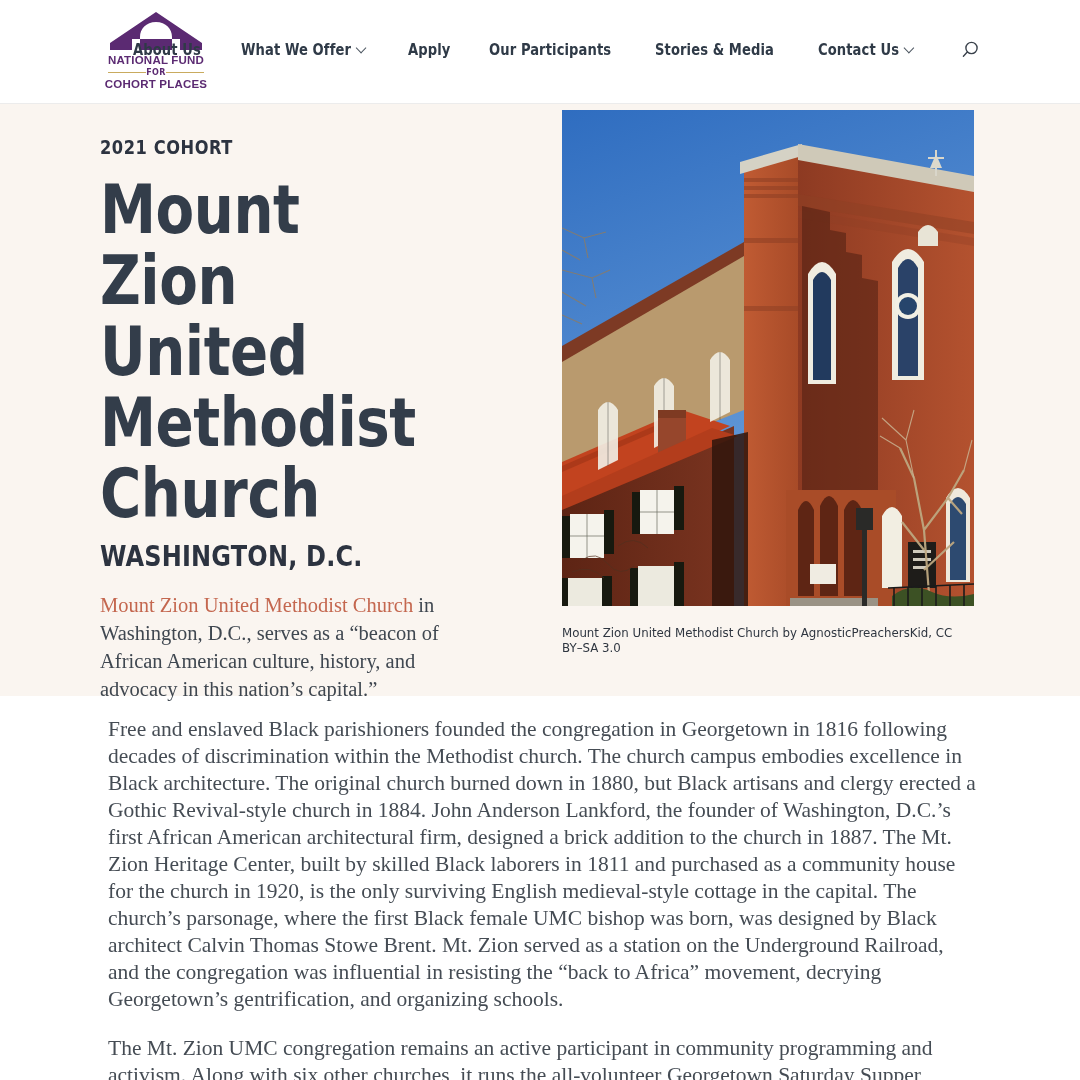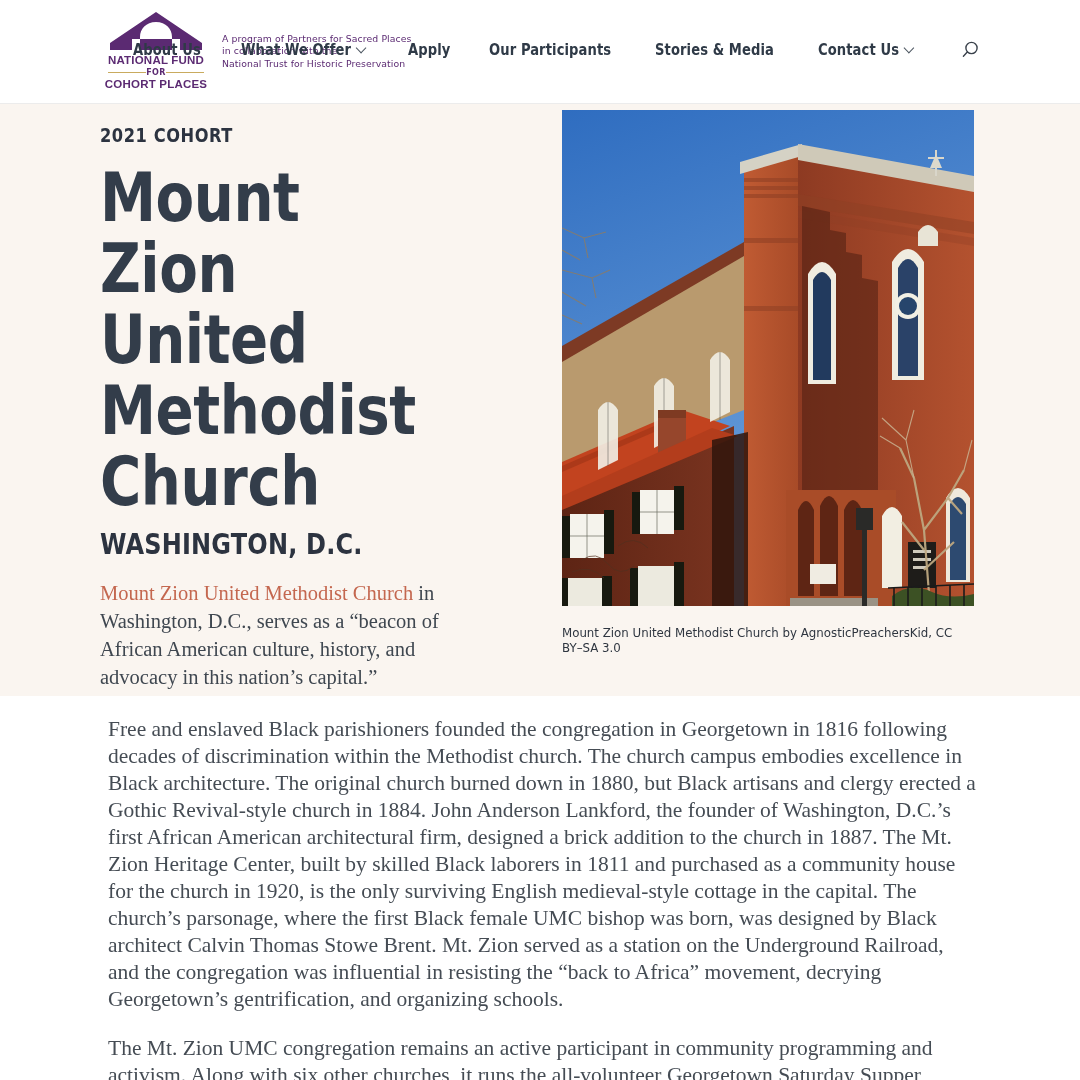--- a/index.html
+++ b/index.html
@@ -104,21 +104,21 @@
   }
 
   
   .hero {
     background: #faf5f0;
     height: 592px;
     position: relative;
     padding: 0 100px;
   }
   .hero-inner { display: flex; position: relative; height: 100%; }
-  .hero-left { width: 455px; padding-top: 20px; }
+  .hero-left { width: 455px; padding-top: 32px; }
 
   .eyebrow {
     font-family: "DejaVu Sans Condensed", "Liberation Sans Narrow", "Liberation Sans", sans-serif;
     font-weight: bold;
     font-size: 19px;
     letter-spacing: 0.6px;
     color: #2c3340;
     margin: 0 0 16px 0;
     transform: scaleX(0.95);
     transform-origin: left center;
@@ -198,25 +198,20 @@
                    M46 10 C36 10 30 17 30 25 L30 27 L62 27 L62 25 C62 17 56 10 46 10 Z" fill="#5b2a72" fill-rule="evenodd"></path>
         </svg>
       </span>
       <span class="logo-wordmark">NATIONAL FUND</span>
       <span class="logo-for-row">
         <span class="logo-rule"></span>
         <span class="logo-for">FOR</span>
         <span class="logo-rule"></span>
       </span>
       <span class="logo-wordmark">COHORT PLACES</span>
-    </span>
-    <span class="tagline">
-      <span>A program of Partners for Sacred Places</span><br>
-      <span>in collaboration with the</span><br>
-      <span>National Trust for Historic Preservation</span>
     </span>
   </a>
 
   <nav class="main-nav">
     <span class="nav-item">
       <span>About Us</span>
     </span>
     <span class="nav-item">
       <span>What We Offer</span>
       <i class="chev"></i>

